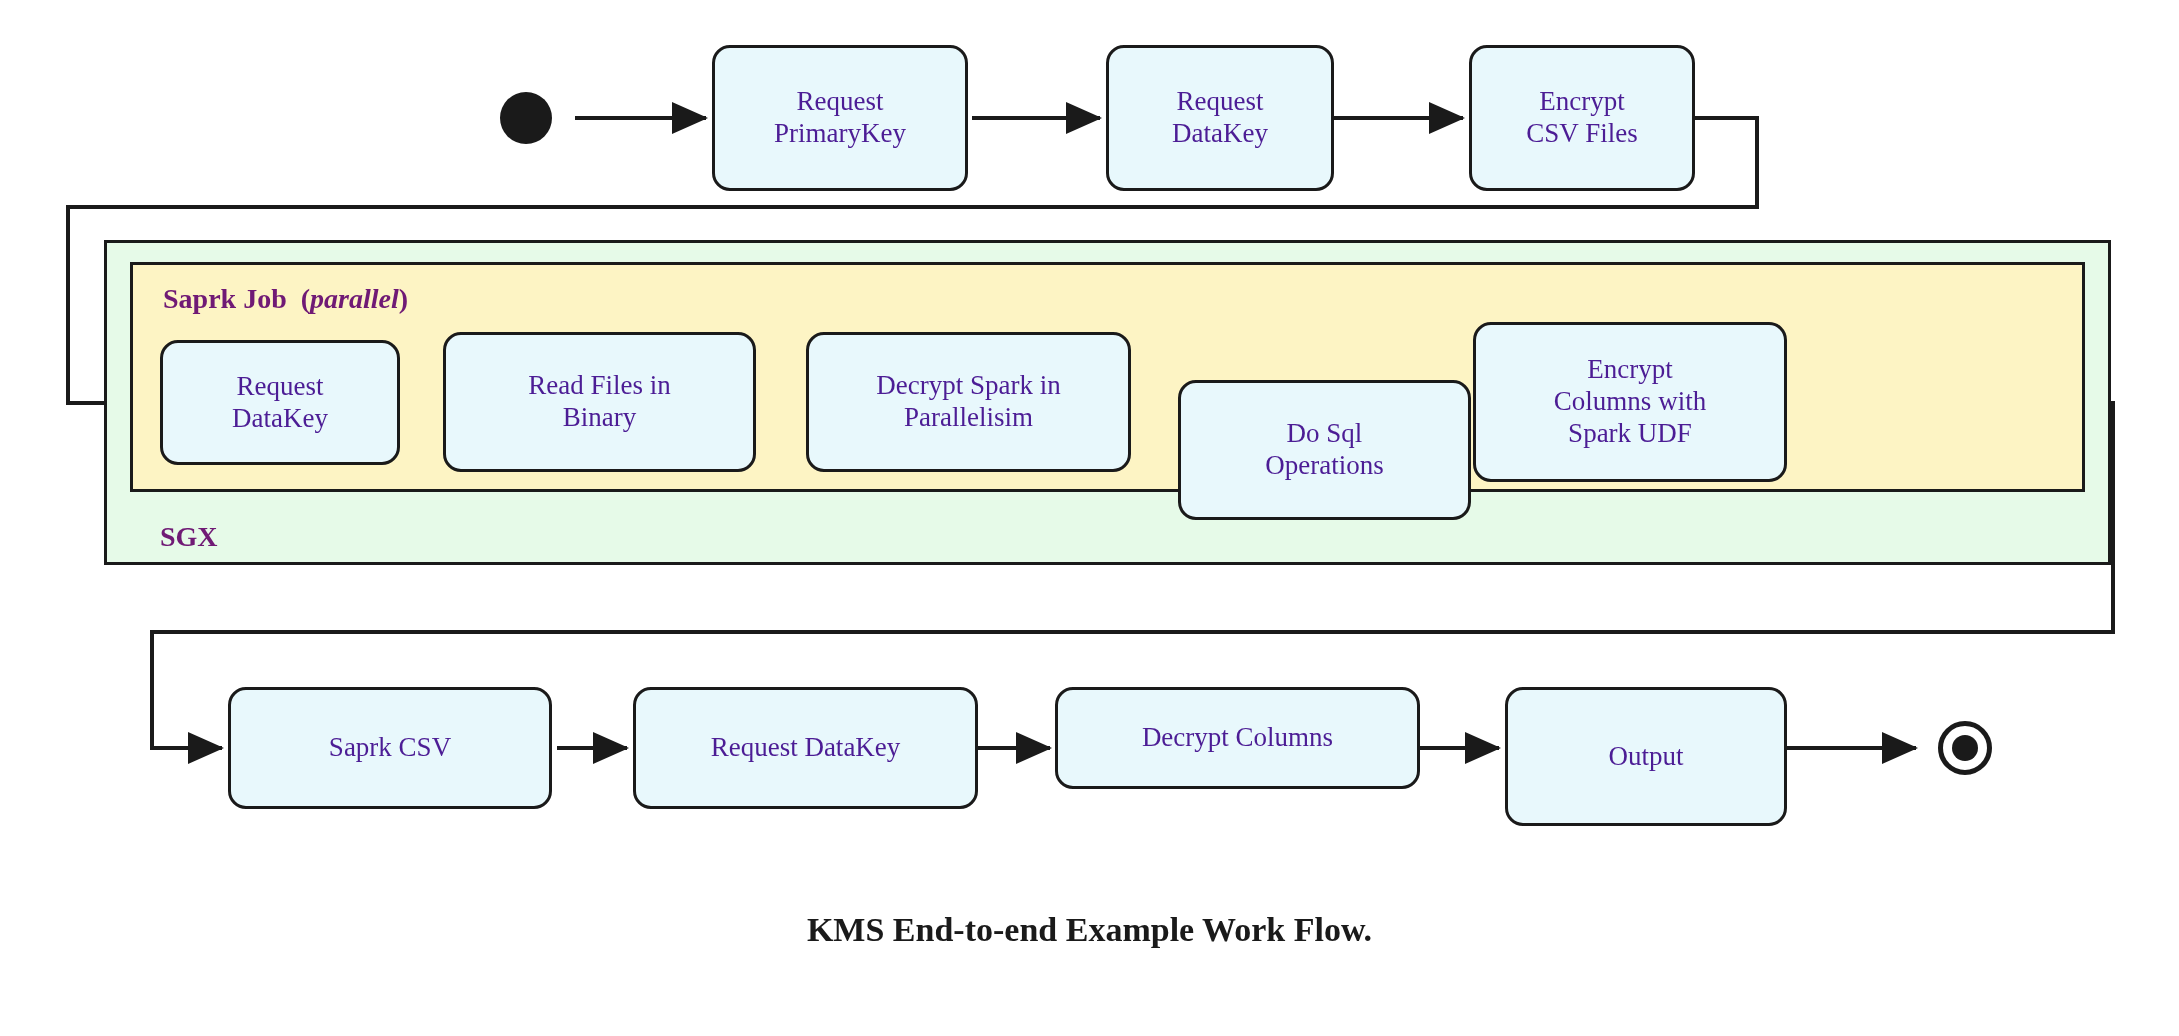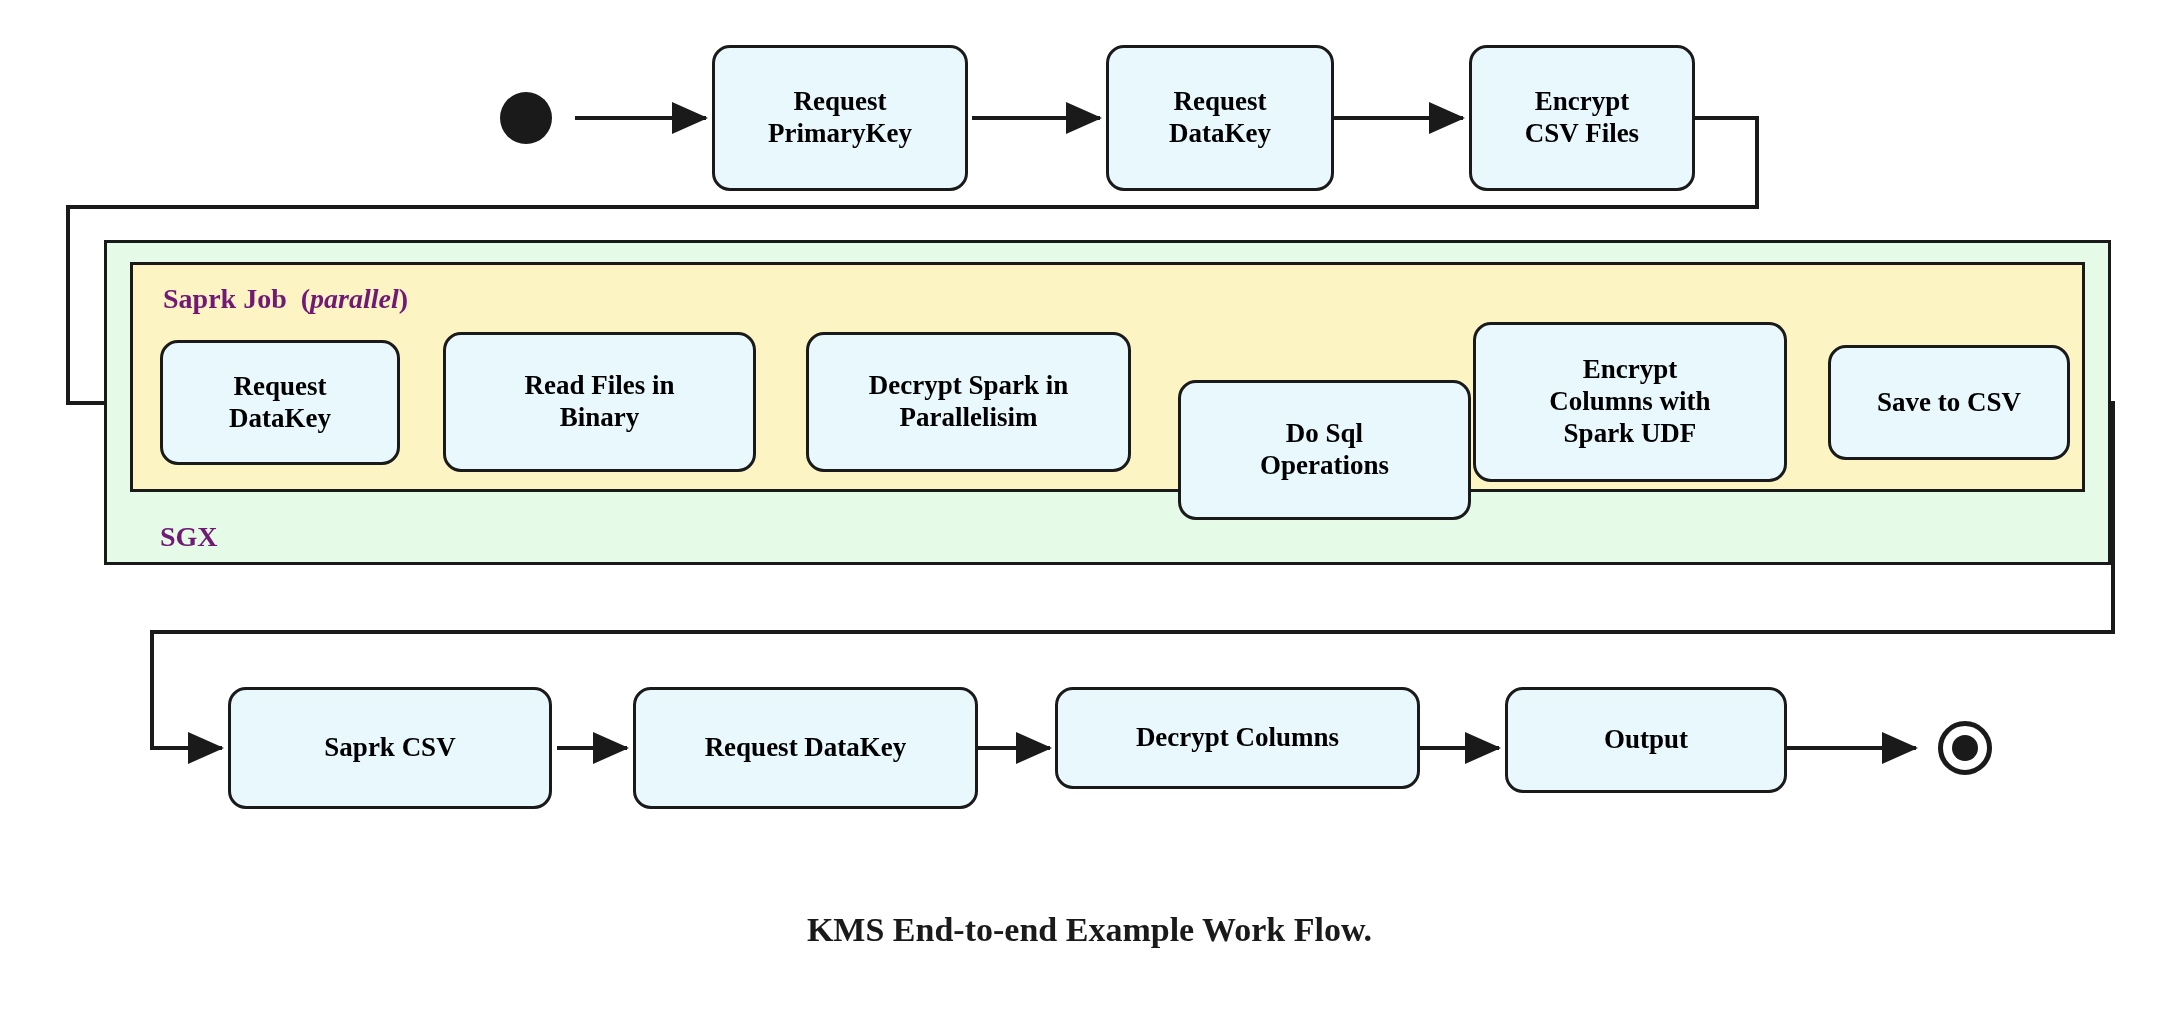--- a/index.html
+++ b/index.html
@@ -25,25 +25,25 @@
   .node {
     position: absolute;
     box-sizing: border-box;
     background: #e8f8fc;
     border: 3px solid #1a1a1a;
     border-radius: 18px;
     display: flex;
     align-items: center;
     justify-content: center;
     text-align: center;
-    font-weight: bold;
+    font-weight: normal;
     font-size: 27px;
     line-height: 1.18;
     padding: 4px 15px;
-    color: #000000;
+    color: #4c1d95;
     white-space: pre-line;
   }
   .start-dot {
     position: absolute;
     width: 52px;
     height: 52px;
     border-radius: 50%;
     background: #1a1a1a;
   }
   .end-ring {
@@ -168,22 +168,21 @@
 DataKey</div>
   <div class="node" style="left:443px; top:332px; width:313px; height:140px;">Read Files in
 Binary</div>
   <div class="node" style="left:806px; top:332px; width:325px; height:140px;">Decrypt Spark in
 Parallelisim</div>
   <div class="node" style="left:1178px; top:332px; width:293px; height:140px;margin-top:48px;">Do Sql
 Operations</div>
   <div class="node" style="left:1473px; top:322px; width:314px; height:160px;">Encrypt
 Columns with
 Spark UDF</div>
-  <div class="node" style="left:1828px; top:345px; width:242px; height:115px;">Save to CSV</div>
 
   <div class="node" style="left:228px; top:687px; width:324px; height:122px;">Saprk CSV</div>
   <div class="node" style="left:633px; top:687px; width:345px; height:122px;">Request DataKey</div>
   <div class="node" style="left:1055px; top:687px; width:365px; height:102px;">Decrypt Columns</div>
-  <div class="node" style="left:1505px; top:687px; width:282px; height:106px;">Output</div>
+  <div class="node" style="left:1505px; top:687px; width:282px; height:139px;">Output</div>
 
   <div class="caption" style="top:900px;">KMS End-to-end Example Work Flow.</div>
 
 </div>
 
 </body></html>

